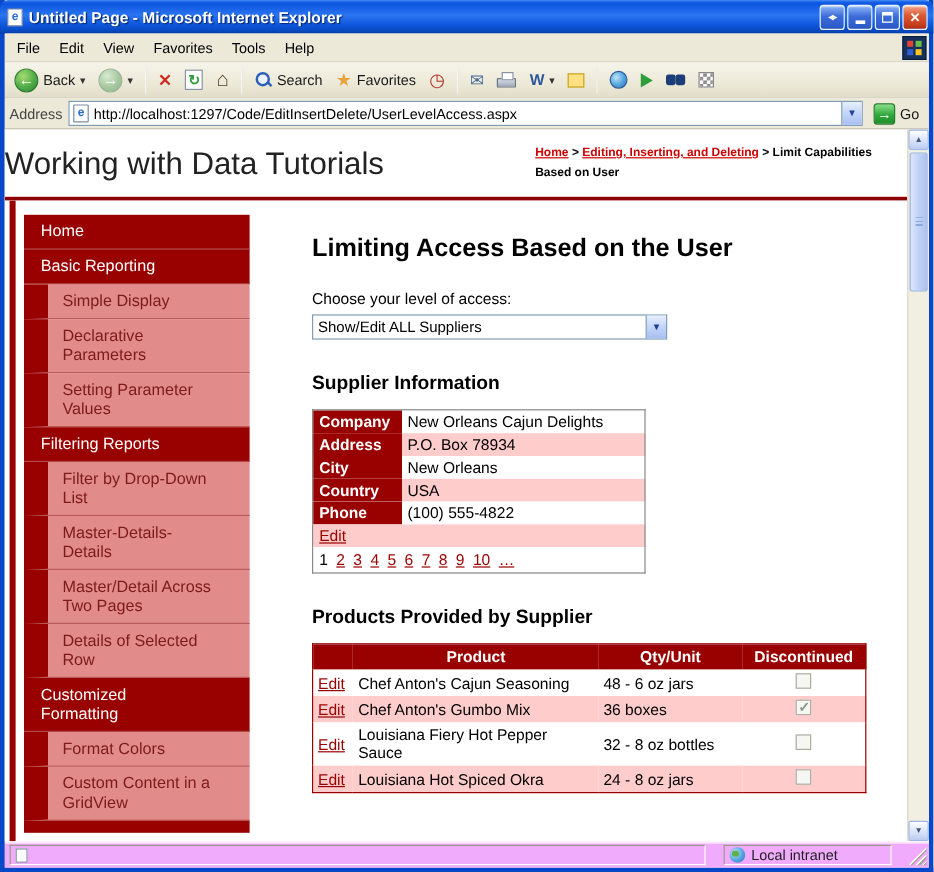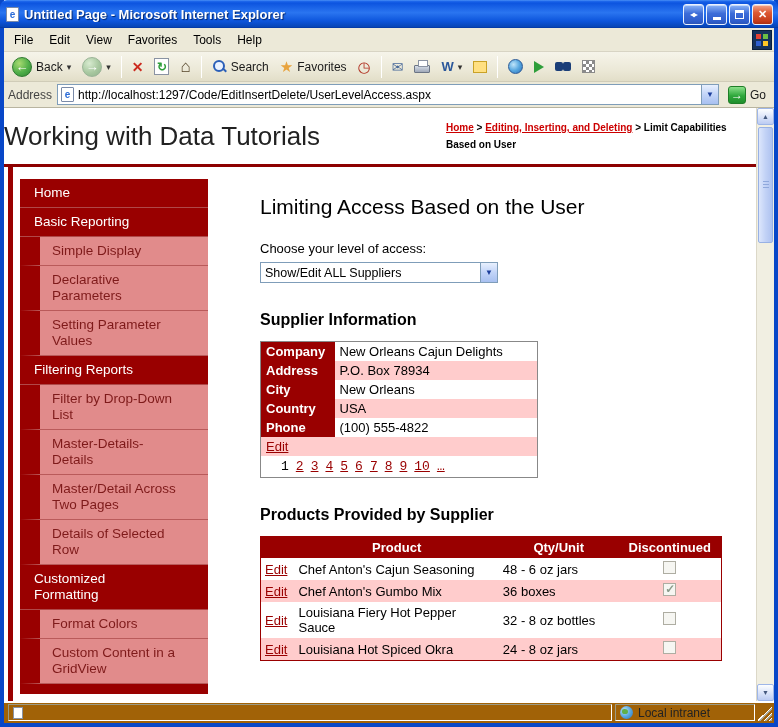--- a/index.html
+++ b/index.html
@@ -103,36 +103,36 @@
   
   .sidebar { flex:0 0 188px; margin-left:7px; margin-top:12px; }
   .side-section { display:block; background:#990000; color:#fff; padding:6px 40px 6px 14px;
     font-size:13.5px; line-height:16px; border-bottom:1px solid #B04848; cursor:pointer; text-decoration:none; }
   .side-sub { display:block; background:#E18B8B; color:#7E1A1A; border-left:20px solid #990000;
     padding:6px 26px 6px 12px; font-size:13.5px; line-height:16px; border-bottom:1px solid #B95A5A; cursor:pointer; }
   .side-partial { display:block; background:#990000; height:10px; }
 
   
   .main { flex:1; margin-left:52px; margin-top:6px; padding-right:28px; min-width:0; }
-  .page-heading { font-size:21px; font-weight:normal; color:#000; margin-top:22px; }
+  .page-heading { font-size:21px; font-weight:bold; color:#000; margin-top:22px; }
   .access-label { font-size:13px; color:#000; margin-top:22px; }
-  .xp-select { width:238px; height:21px; margin-top:6px; background:#fff; border:1px solid #7F9DB9;
+  .xp-select { width:296px; height:21px; margin-top:6px; background:#fff; border:1px solid #7F9DB9;
     display:flex; align-items:center; cursor:default; }
   .xp-select-value { flex:1; font-size:12.5px; padding-left:4px; color:#000; white-space:nowrap; overflow:hidden; }
   .xp-select-btn { width:17px; height:19px; display:flex; align-items:center; justify-content:center; font-size:8px; color:#1C3E9C;
     background:linear-gradient(180deg,#E8F0FE,#C2D4F8 50%,#A8C0F0); border-left:1px solid #7F9DB9; }
   .section-heading { font-size:16px; font-weight:bold; color:#000; margin-top:28px; }
 
   table { border-collapse:collapse; font-size:13px; }
   .supplier-table { margin-top:12px; width:278px; border:1px solid #888; }
   .supplier-table td { padding:2px 5px; }
   .field-cell { background:#990000; color:#fff; font-weight:bold; width:74px; }
   .row-white { background:#fff; } .row-pink { background:#FFCCCC; }
   .tbl-link { color:#990000; text-decoration:underline; cursor:pointer; }
-  .pager-row td { padding:3px 20px;font-family:Liberation Mono, monospace; }
+  .pager-row td { padding:3px 5px; }
   .pager-current { color:#000; margin-right:7px; }
   .pager-link { color:#990000; text-decoration:underline; margin-right:7px; cursor:pointer; }
 
   .products-table { margin-top:12px; width:462px; border:1px solid #990000; }
   .products-table th { background:#990000; color:#fff; font-weight:bold; padding:3px 4px; text-align:center; font-size:13px; }
   .products-table td { padding:3px 4px; vertical-align:middle; }
   .col-edit { width:34px; } .col-product { width:205px; text-align:left; } .col-qty { width:120px; text-align:left; }
   .col-disc { width:103px; text-align:center; }
   .cell-disc { text-align:center; }
   .xp-checkbox { display:inline-block; width:13px; height:13px; background:#F6F6F2; border:1px solid #AEADA2; position:relative; }
@@ -145,22 +145,22 @@
   .sb-btn { width:17px; height:17px; flex:0 0 17px; border:1px solid #9EB6E8; border-radius:2px;
     background:linear-gradient(180deg,#FDFEFF,#D6E0F8 60%,#BCCBF2); display:flex; align-items:center; justify-content:center;
     font-size:7px; color:#44587E; }
   .sb-track { flex:1; width:17px; position:relative; }
   .sb-thumb { position:absolute; top:2px; left:1px; width:15px; height:116px; border:1px solid #98B1E4; border-radius:2px;
     background:linear-gradient(90deg,#DCE6FC,#C2D2F6 50%,#AEC2F0); }
   .sb-thumb::after { content:""; position:absolute; left:4px; top:50%; margin-top:-4px; width:6px; height:8px;
     background:repeating-linear-gradient(180deg,#8FA8DC 0 1px,transparent 1px 3px); }
 
   
-  .statusbar { height:22px; flex:0 0 22px; background:#a16207; border-top:1px solid #fff;
-    box-shadow:inset 0 1px 0 #fff; display:flex; align-items:center; padding:2px 2px 2px 4px; gap:3px; }
+  .statusbar { height:22px; flex:0 0 22px; background:#f0abfc; border-top:1px solid #fff;
+    box-shadow:inset 0 1px 0 #fff; display:flex; align-items:center; padding:2px 2px 2px 4px; gap:15px; }
   .status-pane { height:17px; border:1px solid; border-color:#9D9B84 #FFF #FFF #9D9B84; display:flex; align-items:center;
     padding:0 4px; font-size:12px; color:#222; }
   .status-left { flex:1; gap:4px; }
   .status-doc { width:10px; height:12px; background:#fff; border:1px solid #8A93A3; }
   .status-zone { width:140px; gap:5px; }
   .globe { width:13px; height:13px; border-radius:50%;
     background:radial-gradient(circle at 35% 35%,#BFE4F9,#58A8E0 50%,#2C6FB8); position:relative; }
   .globe::after { content:""; position:absolute; left:2px; top:3px; width:6px; height:5px; background:#5FB04A; border-radius:40% 60% 50% 50%; }
   .grip { width:14px; height:16px; align-self:flex-end;
     background:linear-gradient(135deg,transparent 0 50%,#fff 50% 55%,#A9A795 55% 62%,transparent 62% 70%,#fff 70% 75%,#A9A795 75% 82%,transparent 82% 88%,#fff 88% 92%,#A9A795 92% 100%); }

